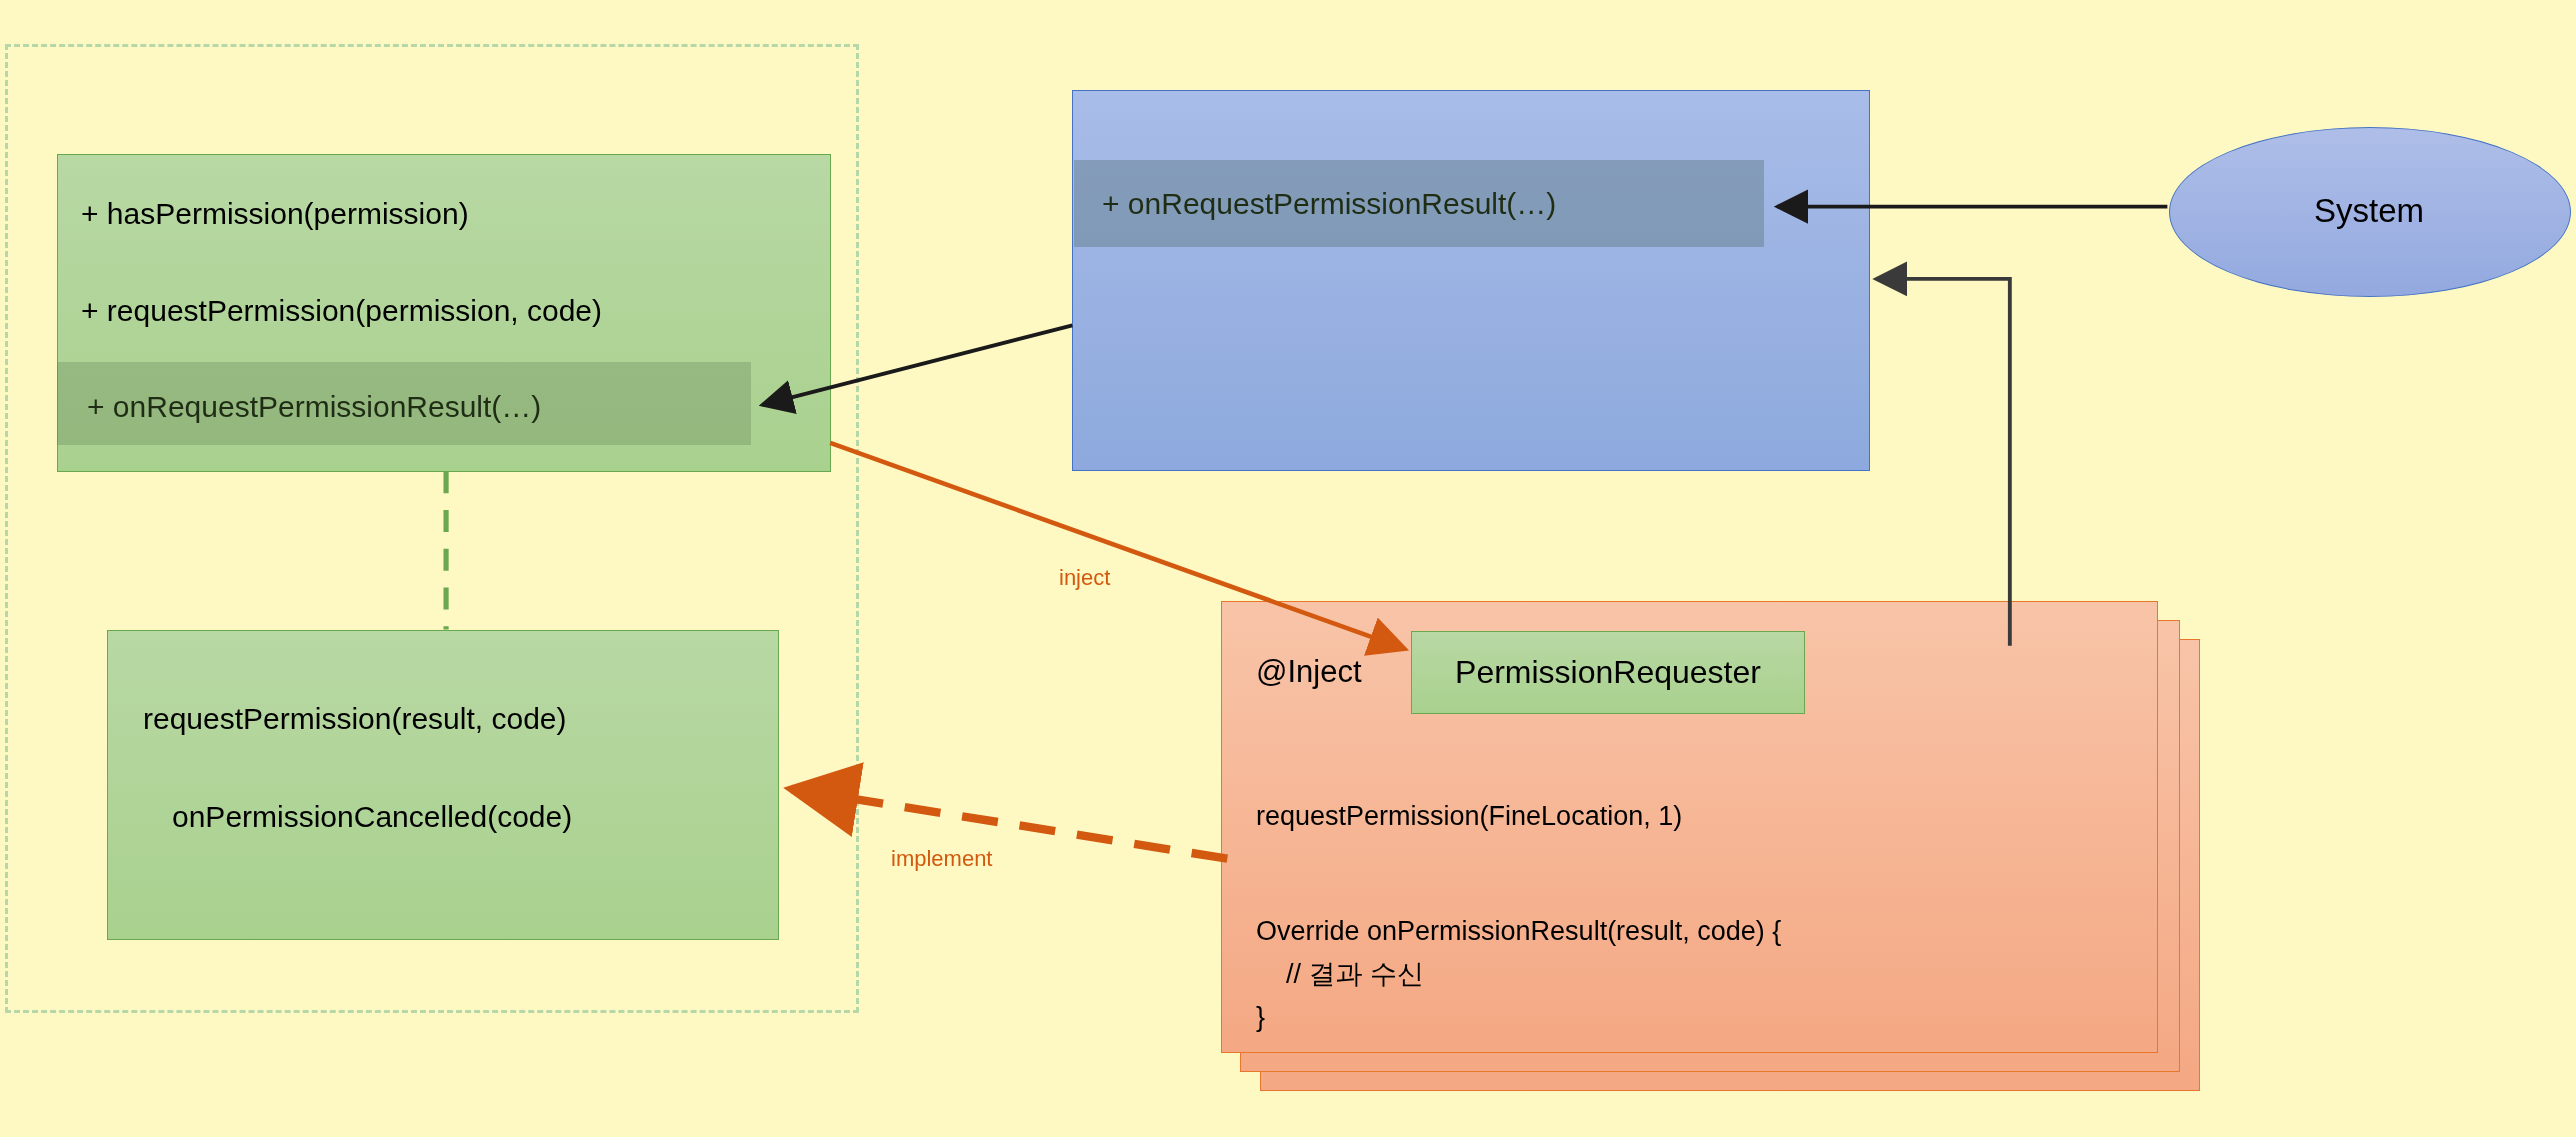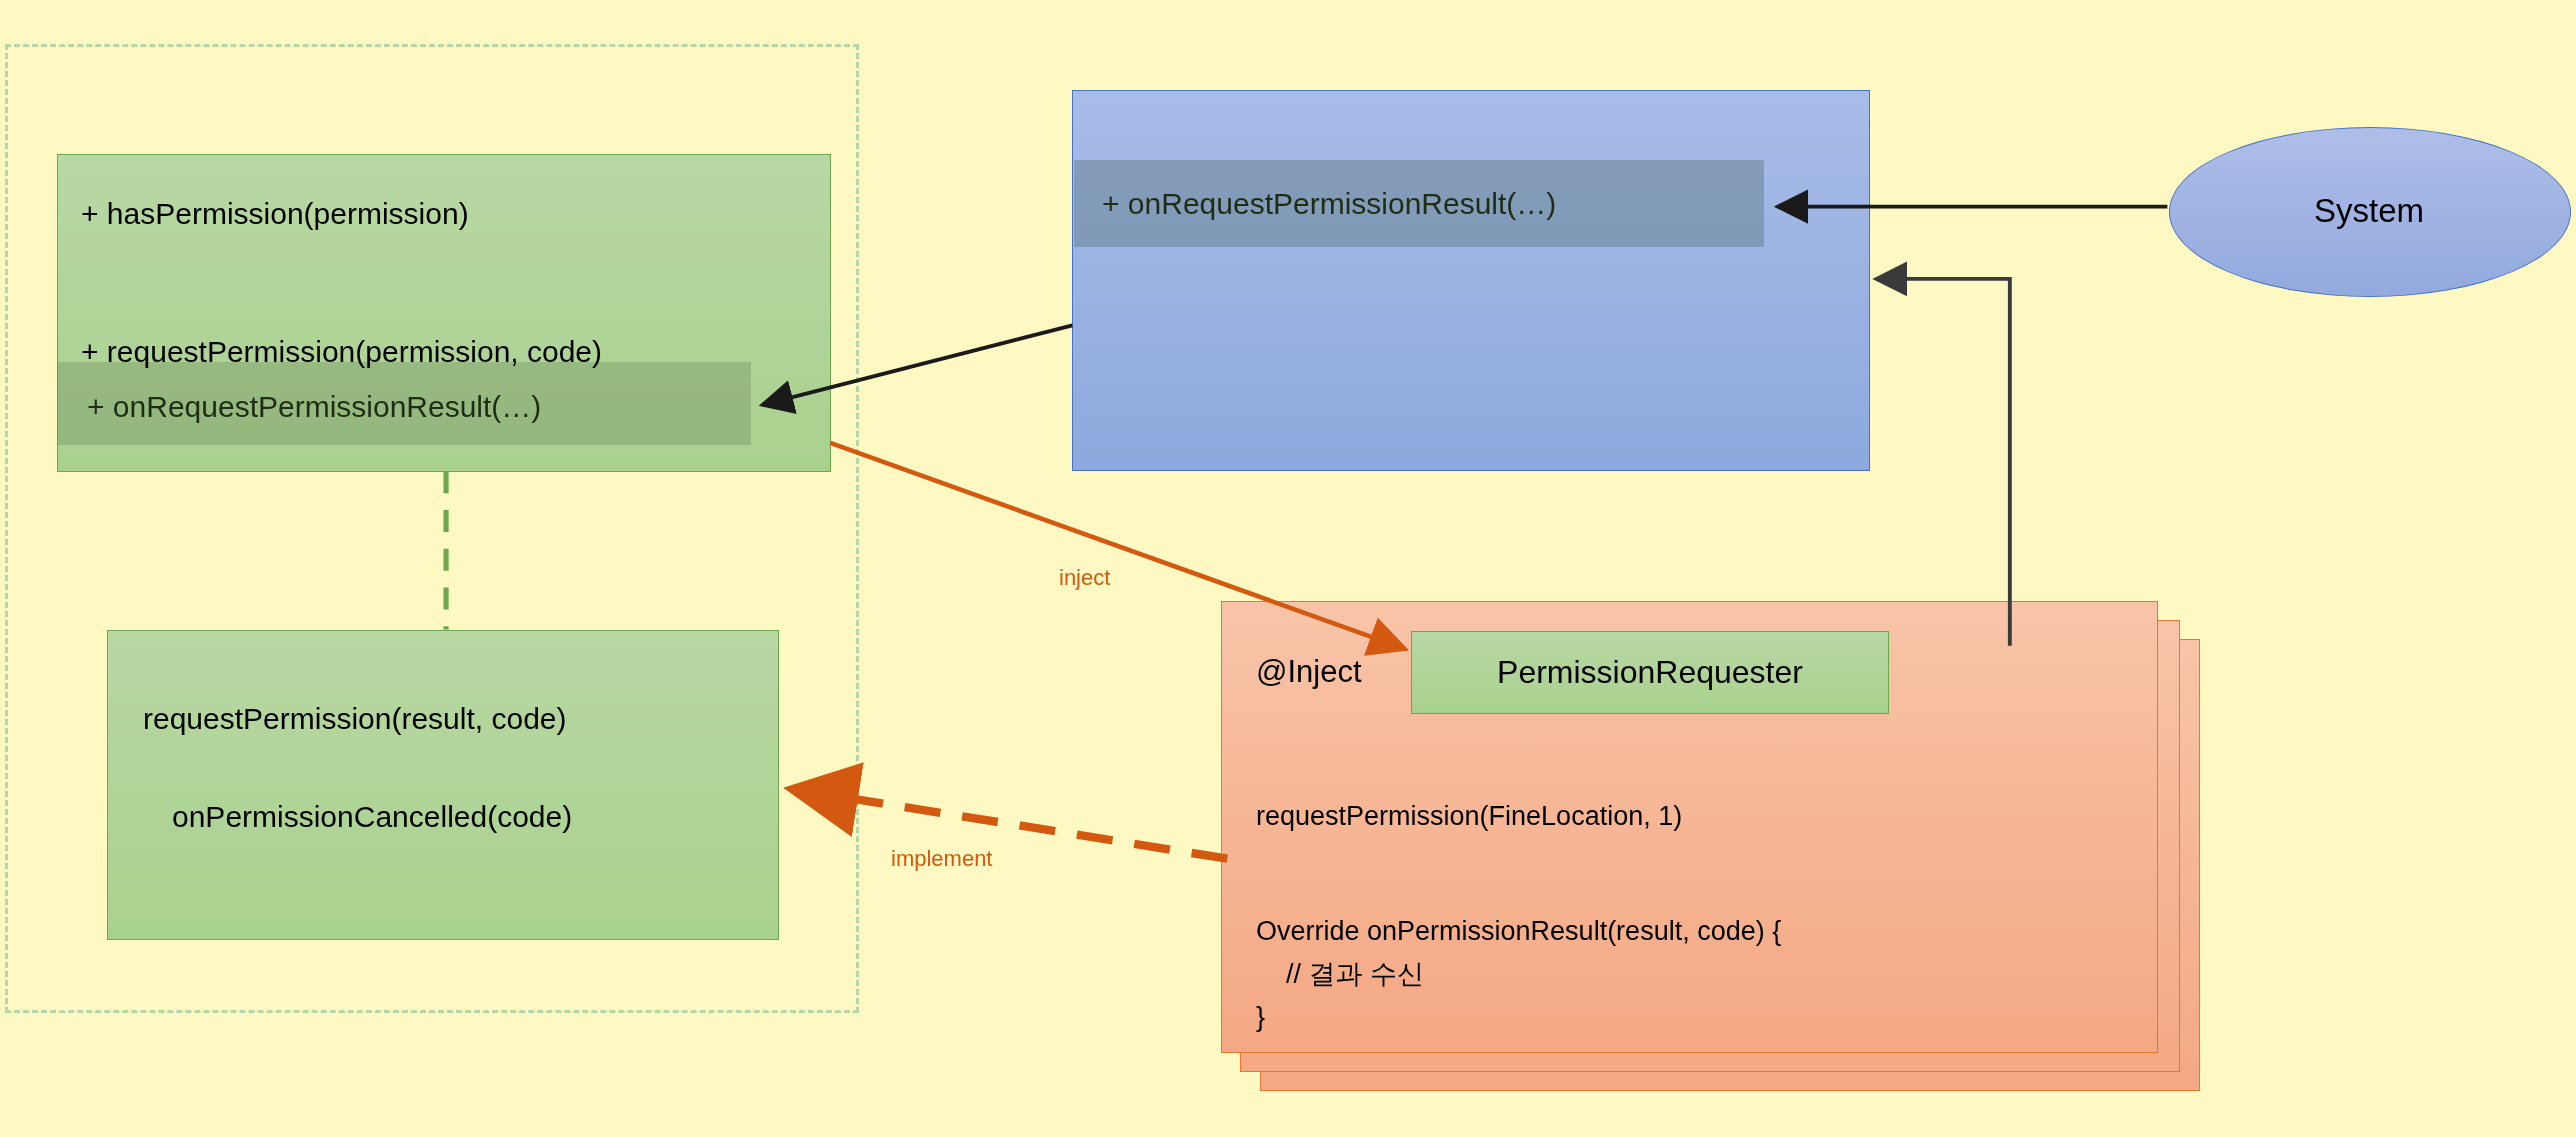--- a/index.html
+++ b/index.html
@@ -81,42 +81,42 @@
   #system-actor-label{
     position:absolute;
     left:2169px; top:127px;
     width:400px; height:168px;
     display:flex; align-items:center; justify-content:center;
   }
   
   #permission-requester-chip{
     position:absolute;
     left:1411px; top:631px;
-    width:478px; height:83px;
+    width:394px; height:83px;
     background:linear-gradient(to bottom,#b8d8a4,#a9d18e);
     border:1.9px solid #6aa84f;
     box-sizing:border-box;
     display:flex; align-items:center; justify-content:center;
   }
 </style>
 </head>
 <body>
 
 <div id="canvas">
 
   <div id="app-container-boundary"></div>
 
   <div class="node green-box" id="permission-api-class" style="left:57px; top:154px; width:774px; height:318px;">
   </div>
 
   <div class="method-row" style="left:57px; top:362px; width:694px; height:83px;"></div>
 
   <div class="label m-text" style="left:81px; top:197px;">+ hasPermission(permission)</div>
 
-  <div class="label m-text" style="left:81px; top:294px;margin-top:41px;">+ requestPermission(permission, code)</div>
+  <div class="label m-text" style="left:81px; top:294px;">+ requestPermission(permission, code)</div>
 
   <div class="label m-text-dim" style="left:87px; top:390px;">+ onRequestPermissionResult(…)</div>
 
   <div class="node green-box" id="permission-callback-class" style="left:107px; top:630px; width:672px; height:310px;">
   </div>
 
   <div class="label m-text" style="left:143px; top:702px;">requestPermission(result, code)</div>
 
   <div class="label m-text" style="left:143px; top:800px;margin-left:29px;">onPermissionCancelled(code)</div>
 

